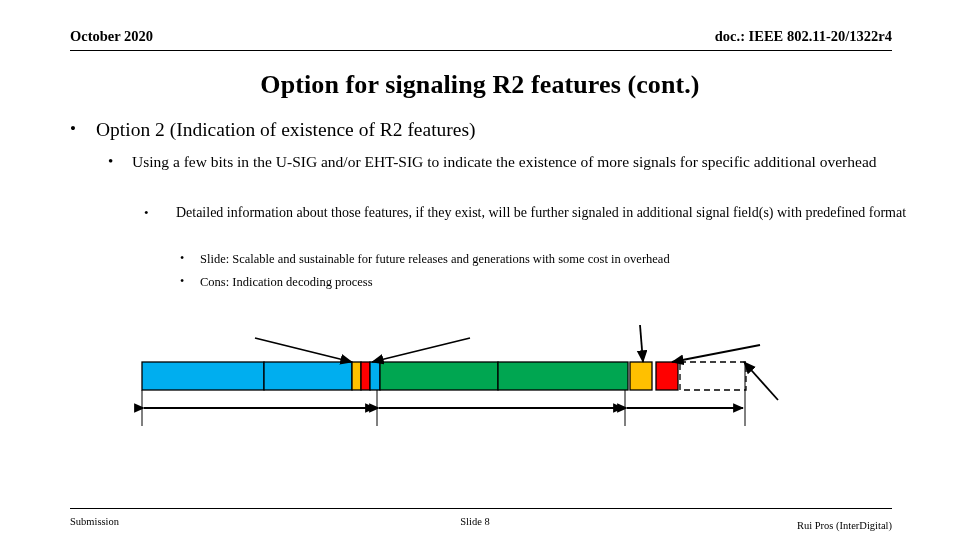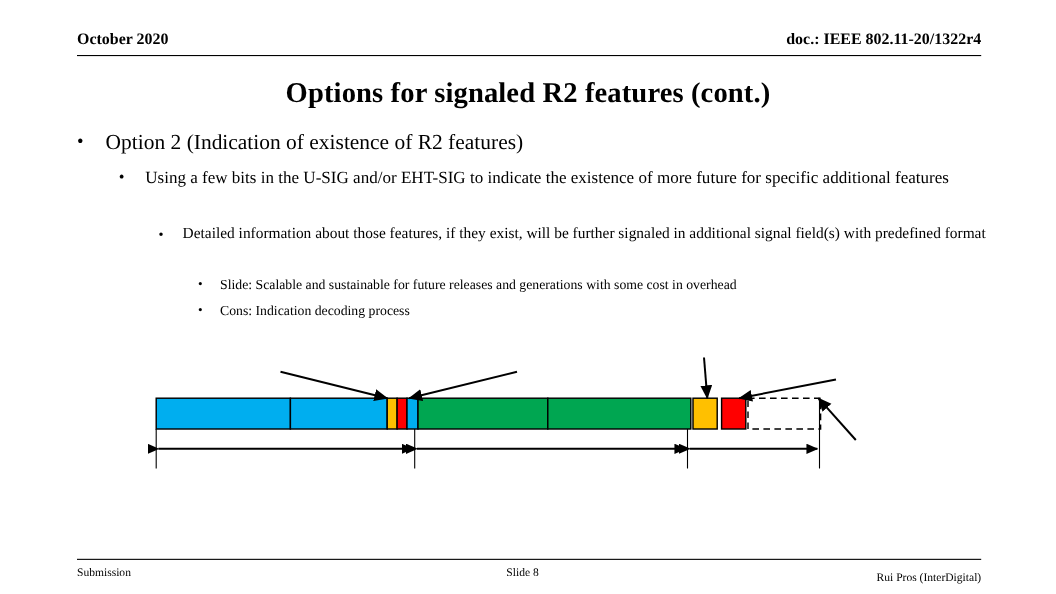--- a/index.html
+++ b/index.html
@@ -79,21 +79,21 @@
   #b1 { left: 70px; top: 118px; width: 830px; font-size: 19.5px; }
   #b1 .dot { width: 26px; font-size: 17px; line-height: 1.25; }
   #b1 .btxt { line-height: 1.25; }
 
   #b2 { left: 108px; top: 152px; width: 800px; font-size: 15.5px; }
   #b2 .dot { width: 24px; font-size: 15px; line-height: 1.32; }
   #b2 .btxt { line-height: 1.32; }
 
   #b3 { left: 144px; top: 204px; width: 772px; font-size: 14px; }
   #b3 .dot { width: 22px; font-size: 13px; line-height: 1.35; }
-  #b3 .btxt { line-height: 1.35; }
+  #b3 .btxt { line-height: 1.35; text-align: center; }
 
   #b4 { left: 180px; top: 251px; width: 700px; font-size: 12.5px; }
   #b4 .dot { width: 20px; font-size: 12px; line-height: 1.3; }
   #b4 .btxt { line-height: 1.3; }
 
   #b5 { left: 180px; top: 274px; width: 700px; font-size: 12.5px; }
   #b5 .dot { width: 20px; font-size: 12px; line-height: 1.3; }
   #b5 .btxt { line-height: 1.3; }
 
   
@@ -144,30 +144,30 @@
 </style>
 </head>
 <body>
 
 <div id="header">
   <div class="hdr-left">October 2020</div>
   <div class="hdr-right">doc.: IEEE 802.11-20/1322r4</div>
   <div class="hdr-rule"></div>
 </div>
 
-<div id="slide-title">Options for signaled R2 features (cont.)</div>
+<div id="slide-title">Option for signaling R2 features (cont.)</div>
 
 <div class="bullet" id="b1">
   <span class="dot">•</span>
   <span class="btxt">Option 2 (Indication of existence of R2 features)</span>
 </div>
 
 <div class="bullet" id="b2">
   <span class="dot">•</span>
-  <span class="btxt">Using a few bits in the U-SIG and/or EHT-SIG to indicate the existence of more future for specific additional features</span>
+  <span class="btxt">Using a few bits in the U-SIG and/or EHT-SIG to indicate the existence of more signals for specific additional overhead</span>
 </div>
 
 <div class="bullet" id="b3">
   <span class="dot">•</span>
   <span class="btxt">Detailed information about those features, if they exist, will be further signaled in additional signal field(s) with predefined format</span>
 </div>
 
 <div class="bullet" id="b4">
   <span class="dot">•</span>
   <span class="btxt">Slide: Scalable and sustainable for future releases and generations with some cost in overhead</span>

